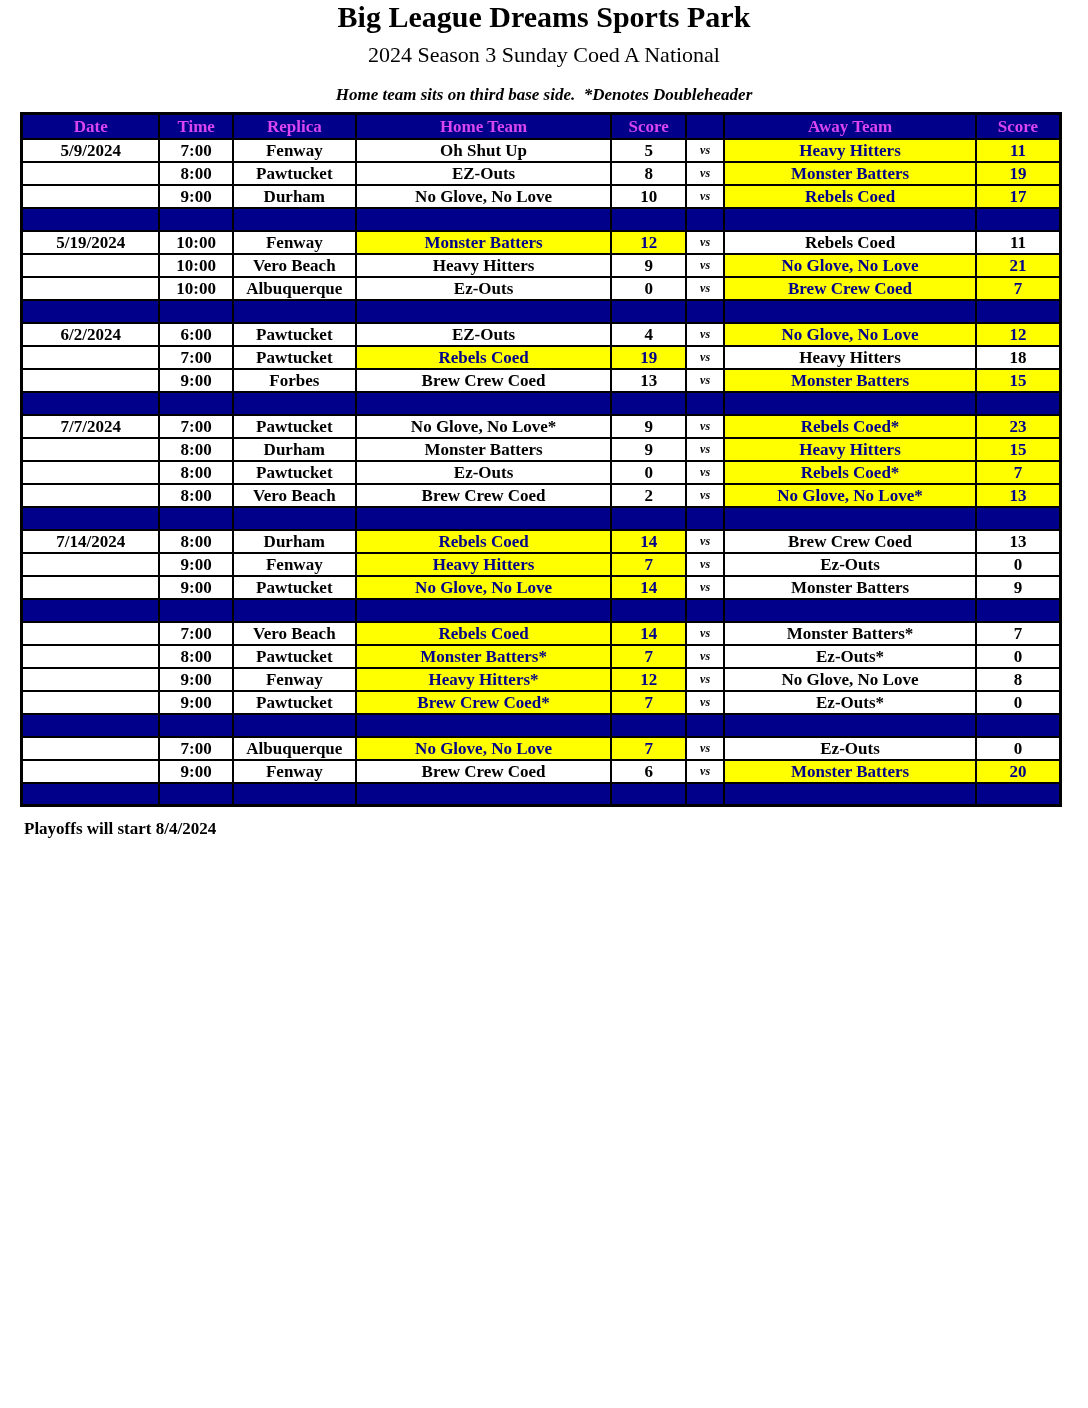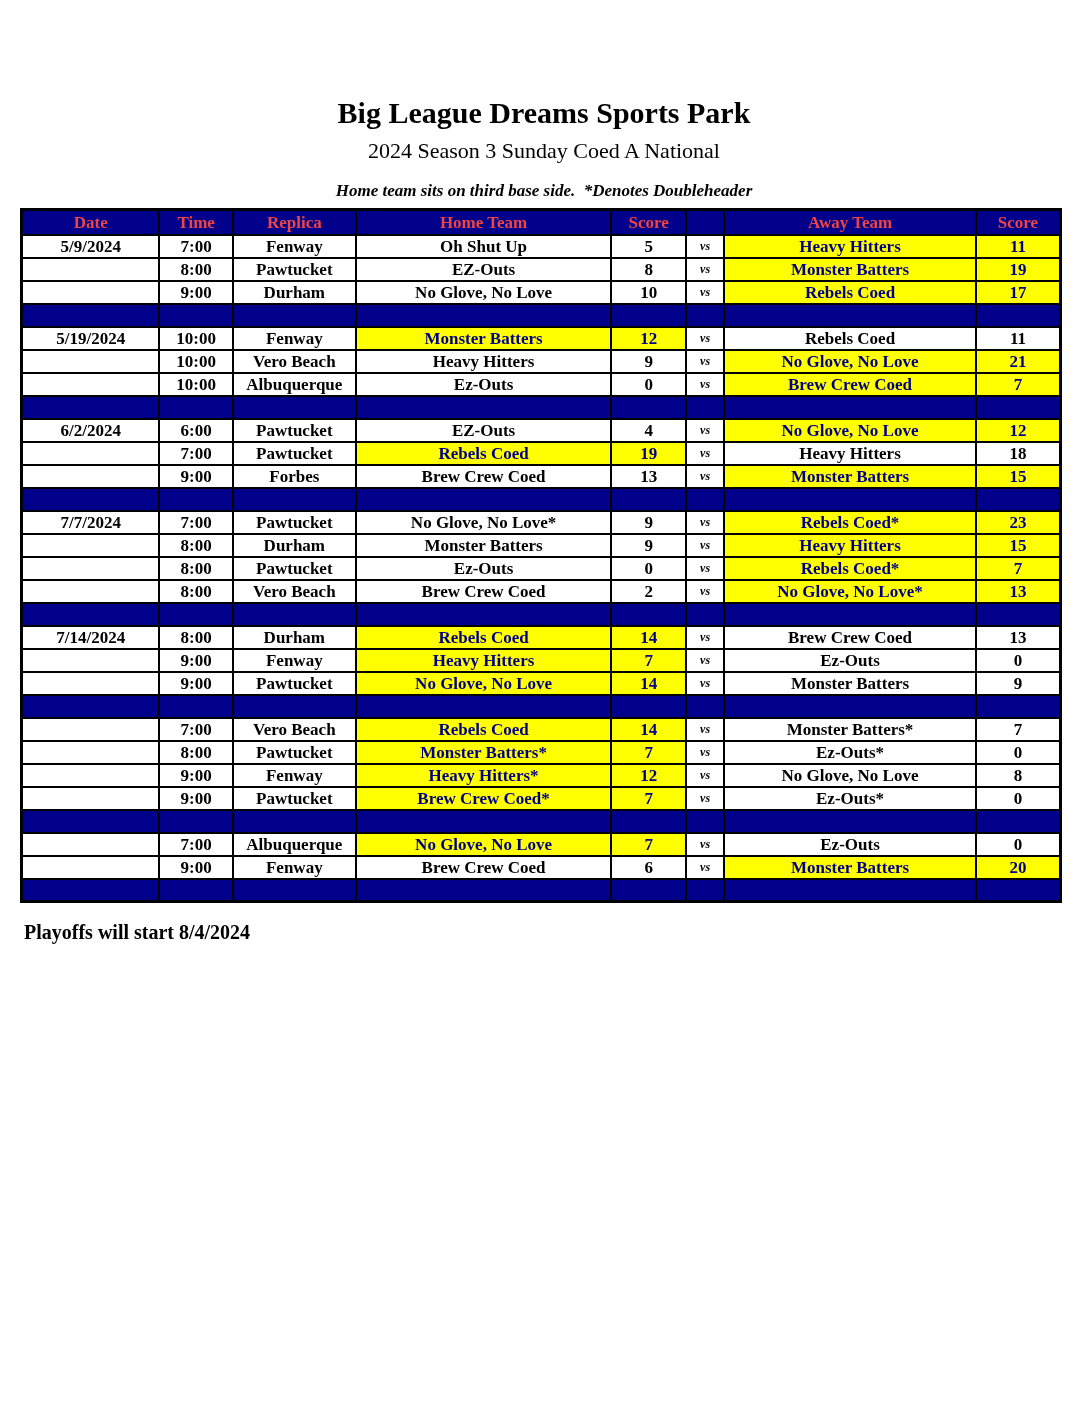--- a/index.html
+++ b/index.html
@@ -13,21 +13,20 @@
     width: 1088px;
     height: 1408px;
     background: #ffffff;
     font-family: "Liberation Serif", serif;
     color: #000;
   }
   .page-title {
     text-align: center;
     font-weight: bold;
     font-size: 30px;
-    padding-top: 96px;
     line-height: 1.1;
   }
   .page-subtitle {
     text-align: center;
     font-weight: normal;
     font-size: 22px;
     margin-top: 9px;
   }
   .page-note {
     text-align: center;
@@ -50,40 +49,40 @@
     height: 23px;
     text-align: center;
     font-weight: bold;
     font-size: 17px;
     line-height: 21px;
     overflow: hidden;
     white-space: nowrap;
   }
   .schedule th {
     background: var(--navy);
-    color: #ef4444;
+    color: #d946ef;
     height: 25px;
   }
   .schedule td { background: #ffffff; color: #000; }
   .schedule td.win {
     background: var(--yellow);
     color: var(--winner-text);
   }
   .schedule td.vs-cell {
     font-style: italic;
     font-size: 12px;
   }
   .schedule tr.sep td {
     background: var(--navy);
     height: 23px;
   }
   .page-footer {
     font-weight: bold;
-    font-size: 20px;
-    margin: 18px 0 0 24px;
+    font-size: 17px;
+    margin: 12px 0 0 24px;
   }
 </style>
 </head>
 <body>
 
 <div class="page-title">Big League Dreams Sports Park</div>
 <div class="page-subtitle">2024 Season 3 Sunday Coed A National</div>
 <div class="page-note">Home team sits on third base side.  *Denotes Doubleheader</div>
 
 <table class="schedule">

